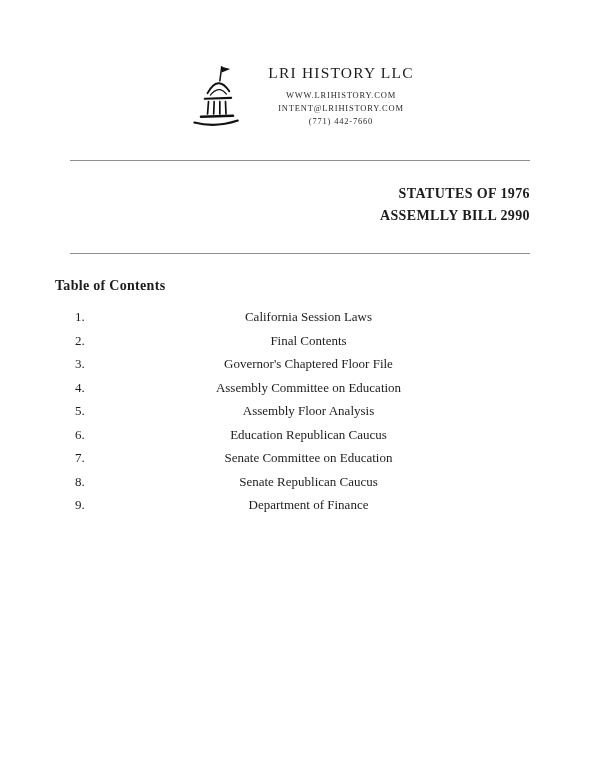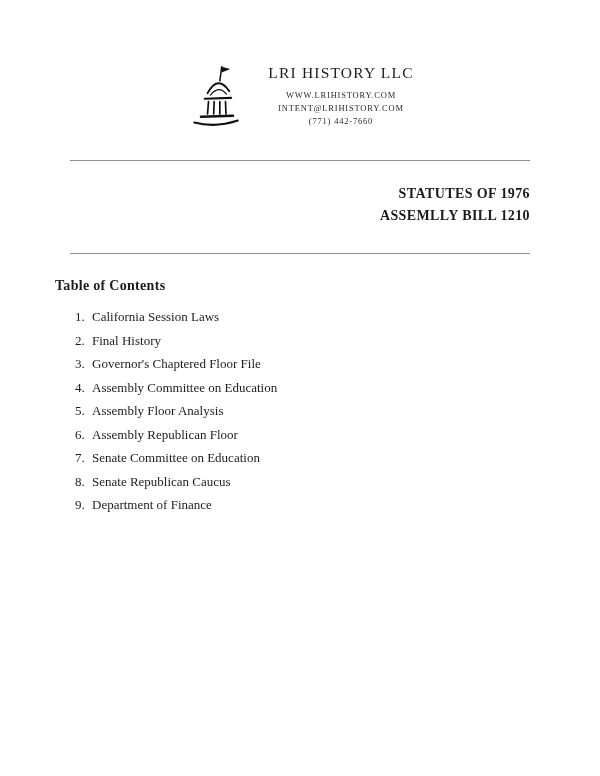--- a/index.html
+++ b/index.html
@@ -72,20 +72,21 @@
   }
   .toc-list {
     margin: 0;
     padding-left: 33px;
     font-size: 13px;
   }
   .toc-list li {
     margin-bottom: 10.5px;
     line-height: 13px;
     padding-left: 4px;
+    text-align: center;
   }
 </style>
 </head>
 <body>
 
 <div class="page">
 
   <div class="letterhead">
     <div class="logo-wrap">
       <svg width="62" height="68" viewBox="0 0 64 72" fill="none" stroke="#111" stroke-linecap="round">
@@ -112,33 +113,33 @@
       <div class="lh-line">WWW.LRIHISTORY.COM</div>
       <div class="lh-line">INTENT@LRIHISTORY.COM</div>
       <div class="lh-line">(771) 442-7660</div>
     </div>
   </div>
 
   <hr class="rule rule-1">
 
   <div class="bill-block">
     <div class="bill-line">STATUTES OF 1976</div>
-    <div class="bill-line">ASSEMLLY BILL 1210</div>
+    <div class="bill-line">ASSEMLLY BILL 2990</div>
   </div>
 
   <hr class="rule rule-2">
 
   <div class="toc">
     <div class="toc-title">Table of Contents</div>
     <ol class="toc-list">
       <li>California Session Laws</li>
-      <li>Final History</li>
+      <li>Final Contents</li>
       <li>Governor's Chaptered Floor File</li>
       <li>Assembly Committee on Education</li>
       <li>Assembly Floor Analysis</li>
-      <li>Assembly Republican Floor</li>
+      <li>Education Republican Caucus</li>
       <li>Senate Committee on Education</li>
       <li>Senate Republican Caucus</li>
       <li>Department of Finance</li>
     </ol>
   </div>
 
 </div>
 
 </body></html>

